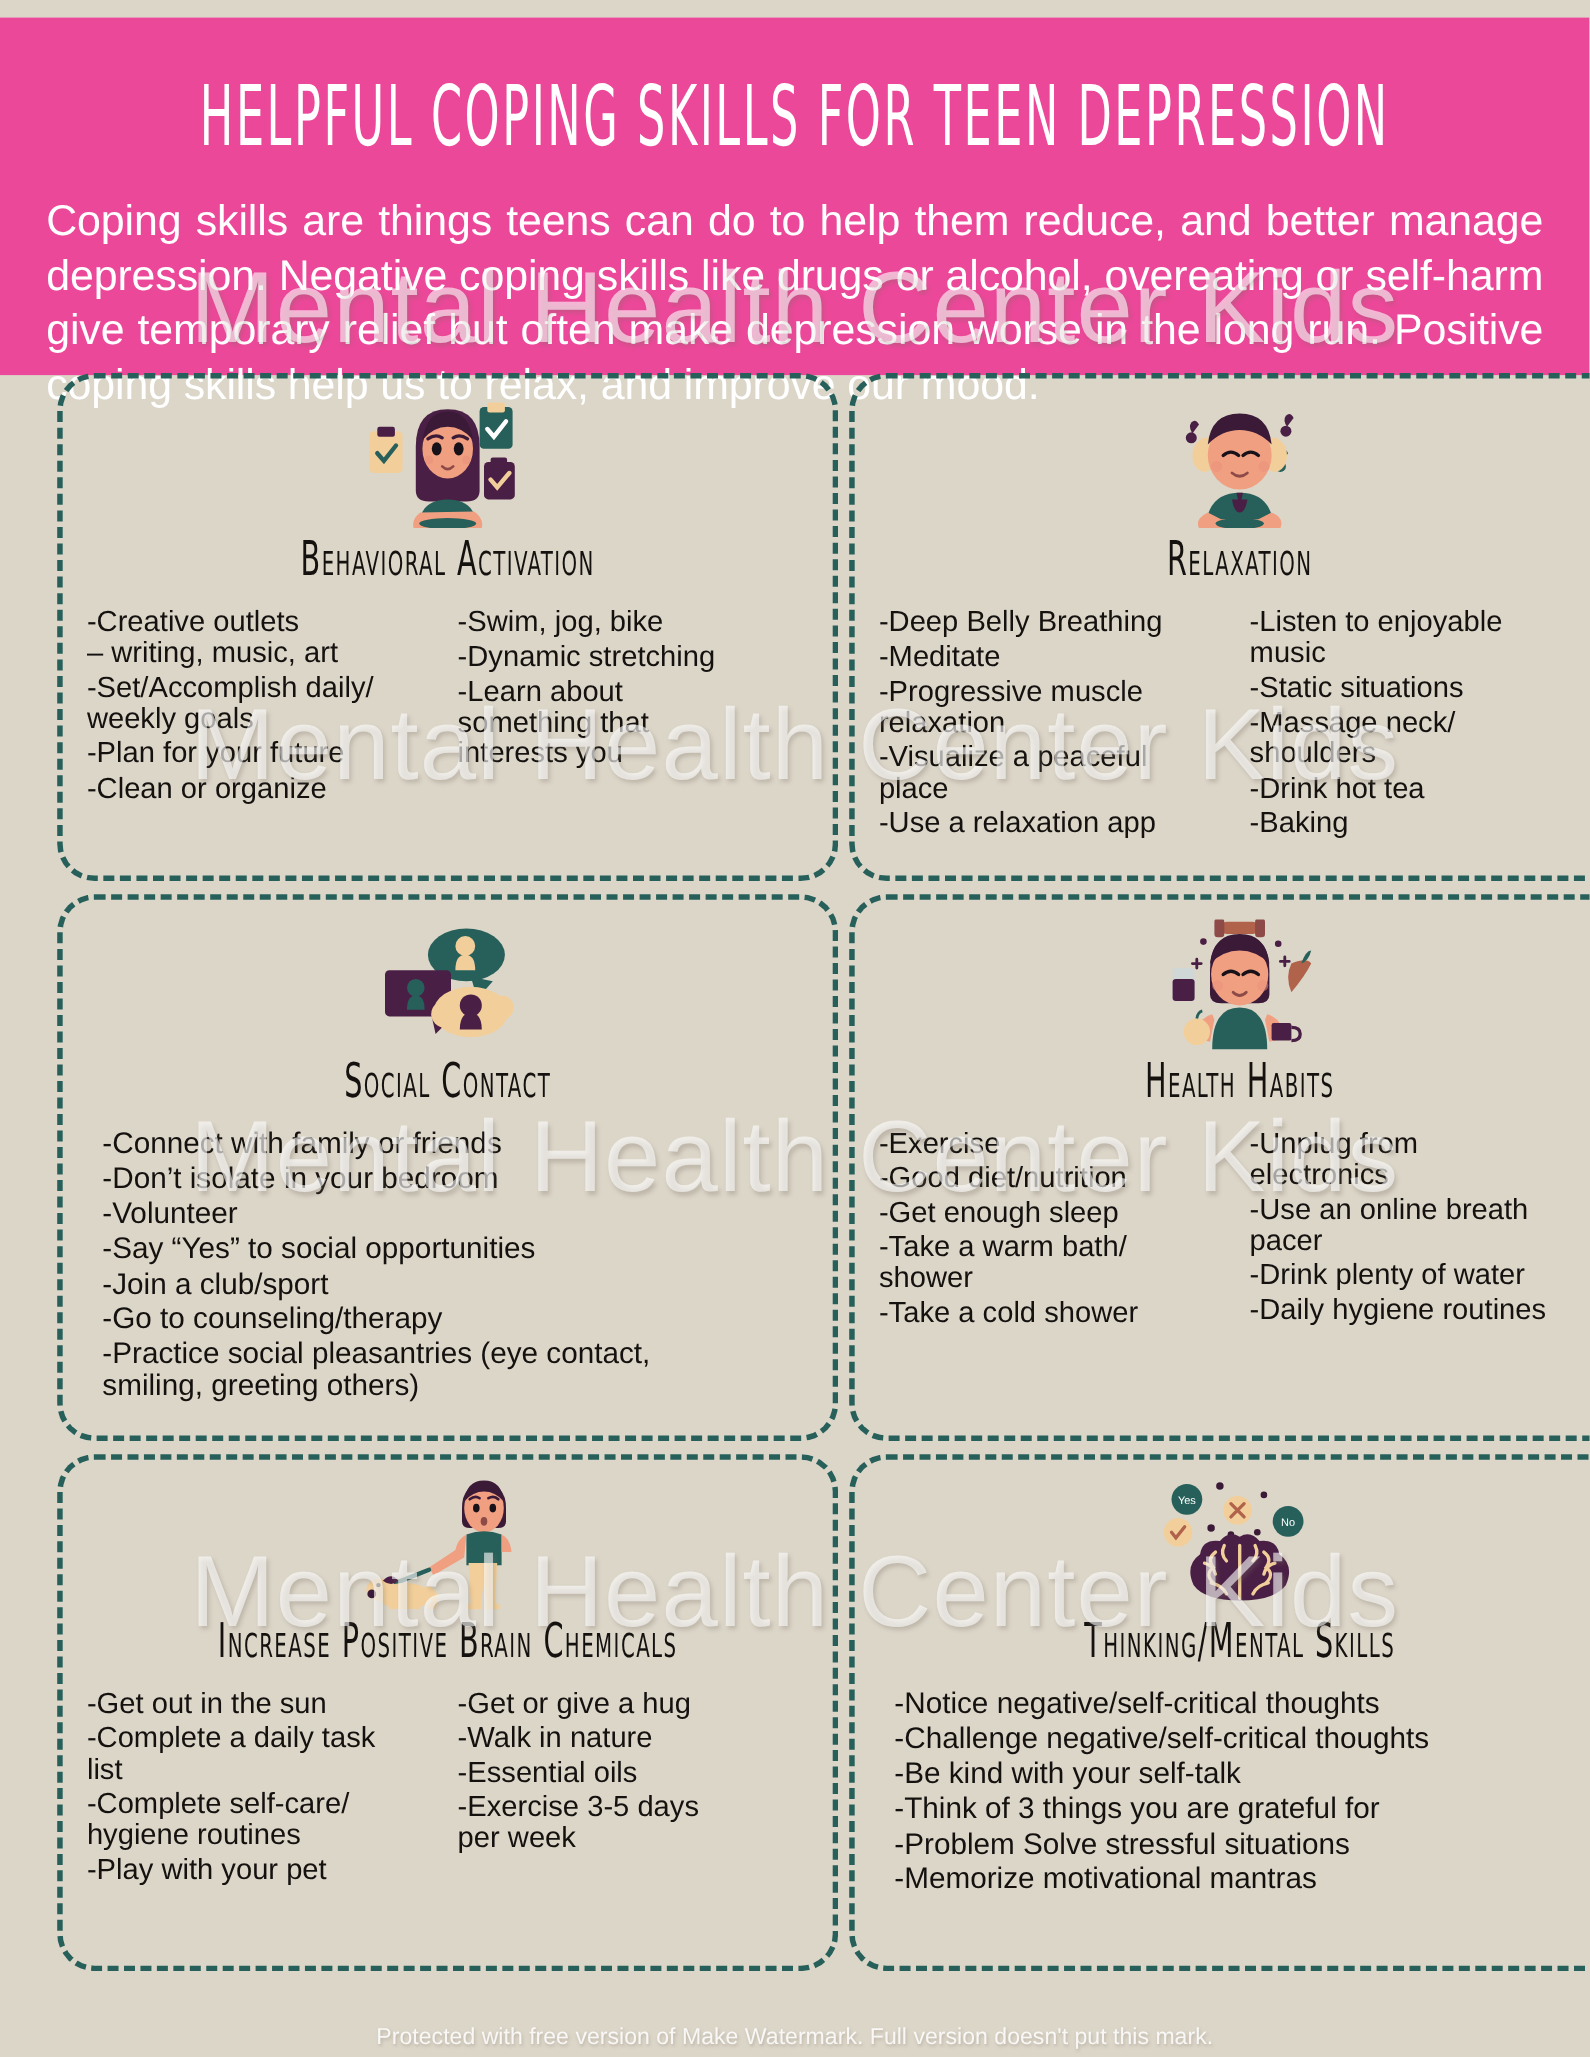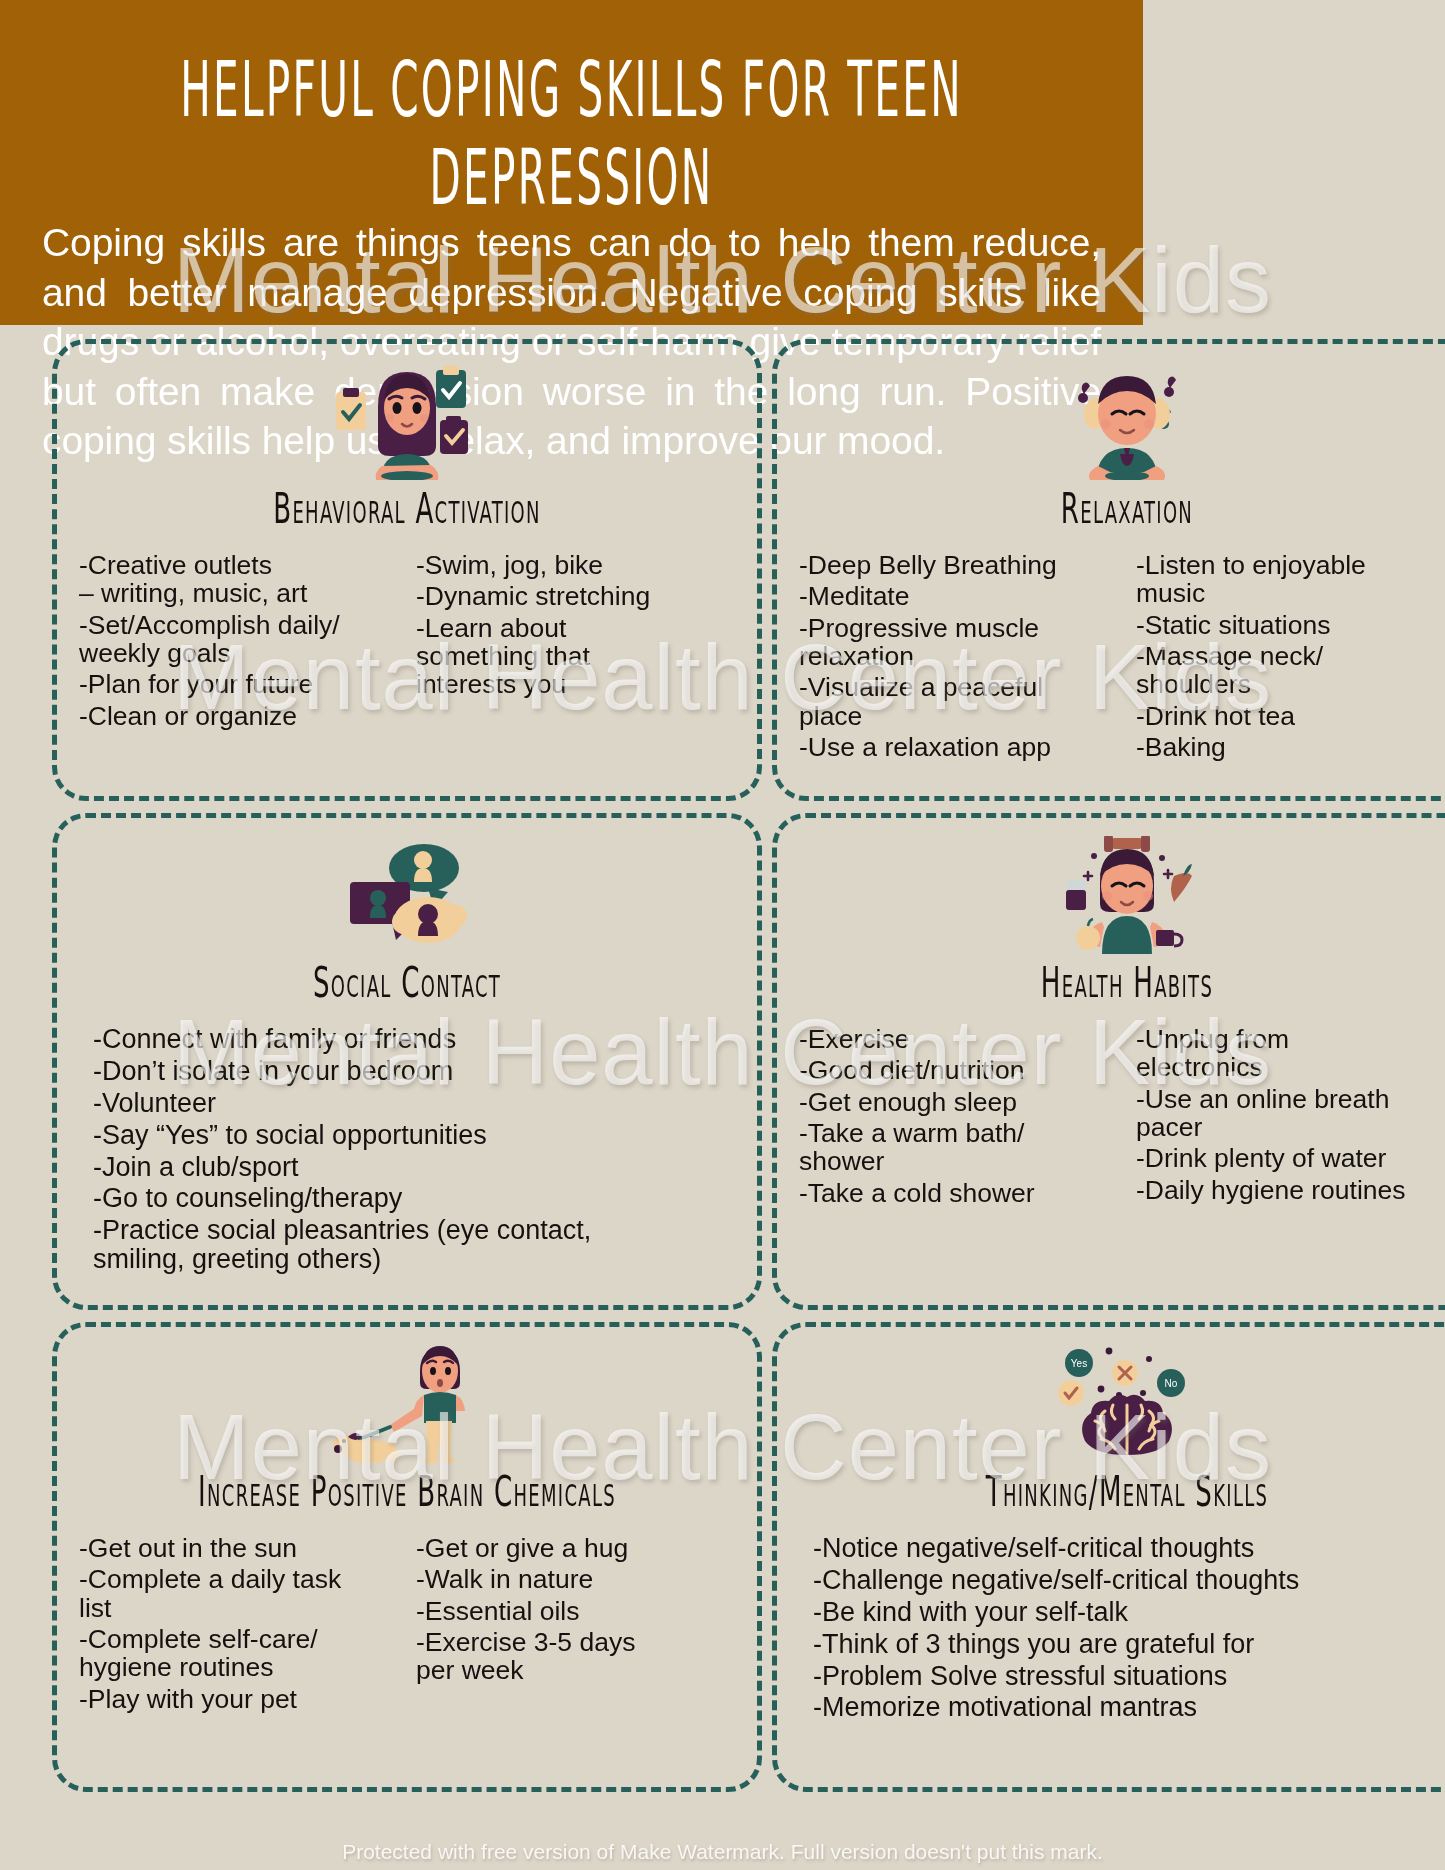--- a/index.html
+++ b/index.html
@@ -5,22 +5,22 @@
   html,body{margin:0;padding:0;}
   body{
     width:1445px;height:1870px;
     background:#dcd6c9;
     font-family:"Liberation Sans", sans-serif;
     overflow:hidden;position:relative;
   }
 
   
   .header{
-    position:absolute;left:0;top:0;width:1143px;height:325px;
-    background:#a16207;box-sizing:border-box;
+    position:absolute;left:0;top:16px;width:1445px;height:325px;
+    background:#ec4899;box-sizing:border-box;
     padding:28px 42px 0 42px;
   }
   .header-title{
     text-align:center;color:#ffffff;
     font-family:"Liberation Sans Narrow","DejaVu Sans Condensed","Liberation Sans",sans-serif;
     font-size:49px;letter-spacing:2.5px;font-weight:400;
     transform:scaleY(1.55) scaleX(0.92);
     transform-origin:center top;
     margin-top:18px;
     text-transform:uppercase;

